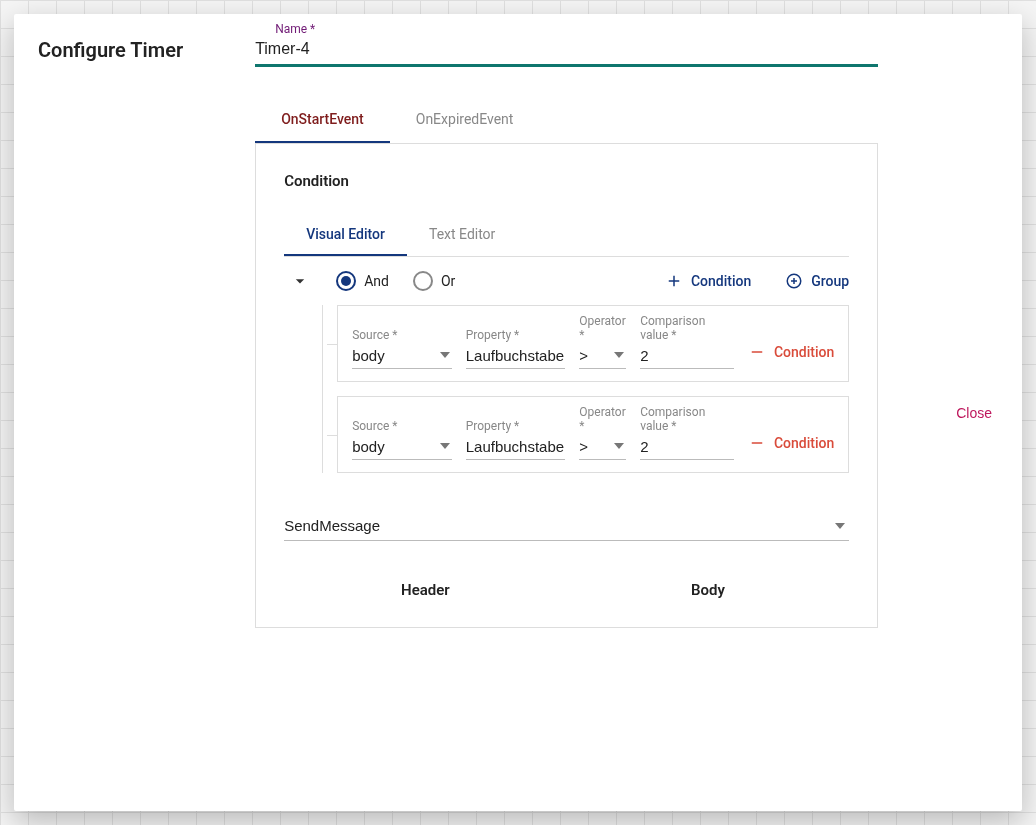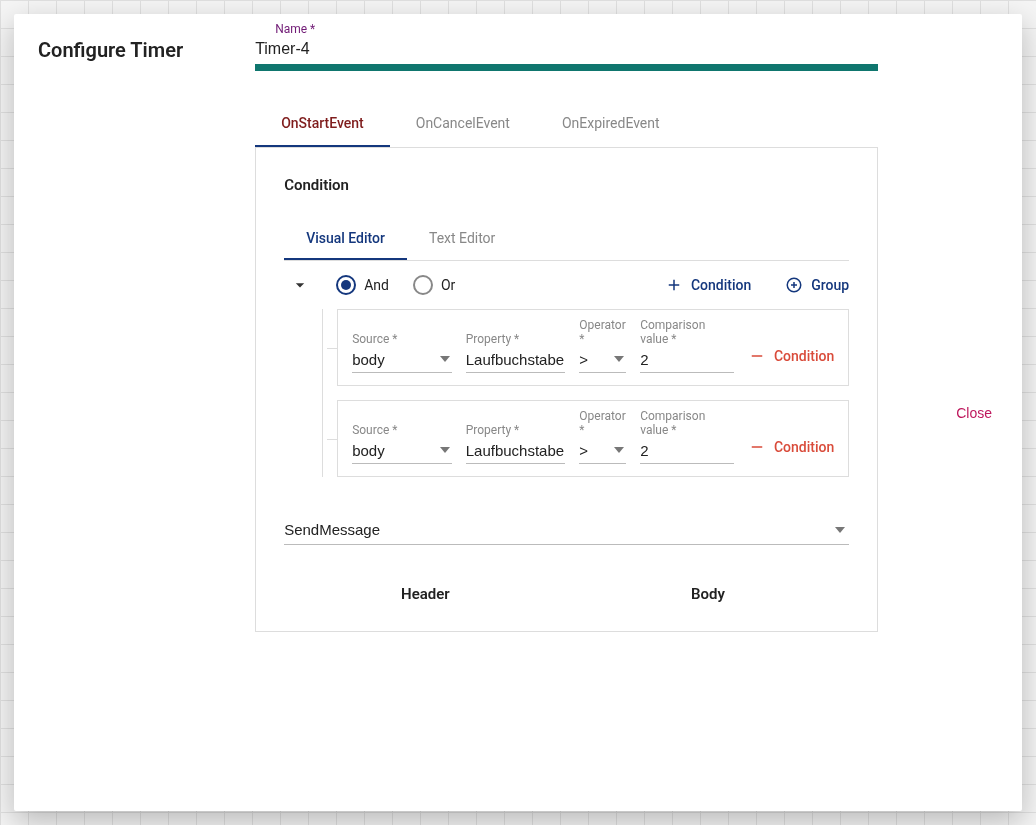--- a/index.html
+++ b/index.html
@@ -56,21 +56,21 @@
   }
   .field { margin-top: 8px; }
   .field-label {
     font-size: 12px;
     color: #701a75;
     margin-left: 20px;
   }
   .field-input {
     width: 100%;
     border: none;
-    border-bottom: 7px solid #0f766e;
+    border-bottom: 3px solid #0f766e;
     font-size: 16px;
     padding: 4px 0 6px 0;
     outline: none;
     color: #222;
     background: transparent;
   }
   .field + .field { margin-top: 20px; }
   .tabs {
     display: flex;
     border-bottom: 1px solid #ddd;
@@ -283,21 +283,20 @@
   <div class="dialog-content">
 
     <div class="field">
       <div class="field-label">Name *</div>
       <input class="field-input" value="Timer-4" style="">
     </div>
 
 
     <div class="tabs">
       <div class="tab active">OnStartEvent</div>
-      <div class="tab">OnCancelEvent</div>
       <div class="tab">OnExpiredEvent</div>
     </div>
 
     <div class="panel">
       <div class="section-title">Condition</div>
 
       <div class="subtabs">
         <div class="subtab active">Visual Editor</div>
         <div class="subtab">Text Editor</div>
       </div>

